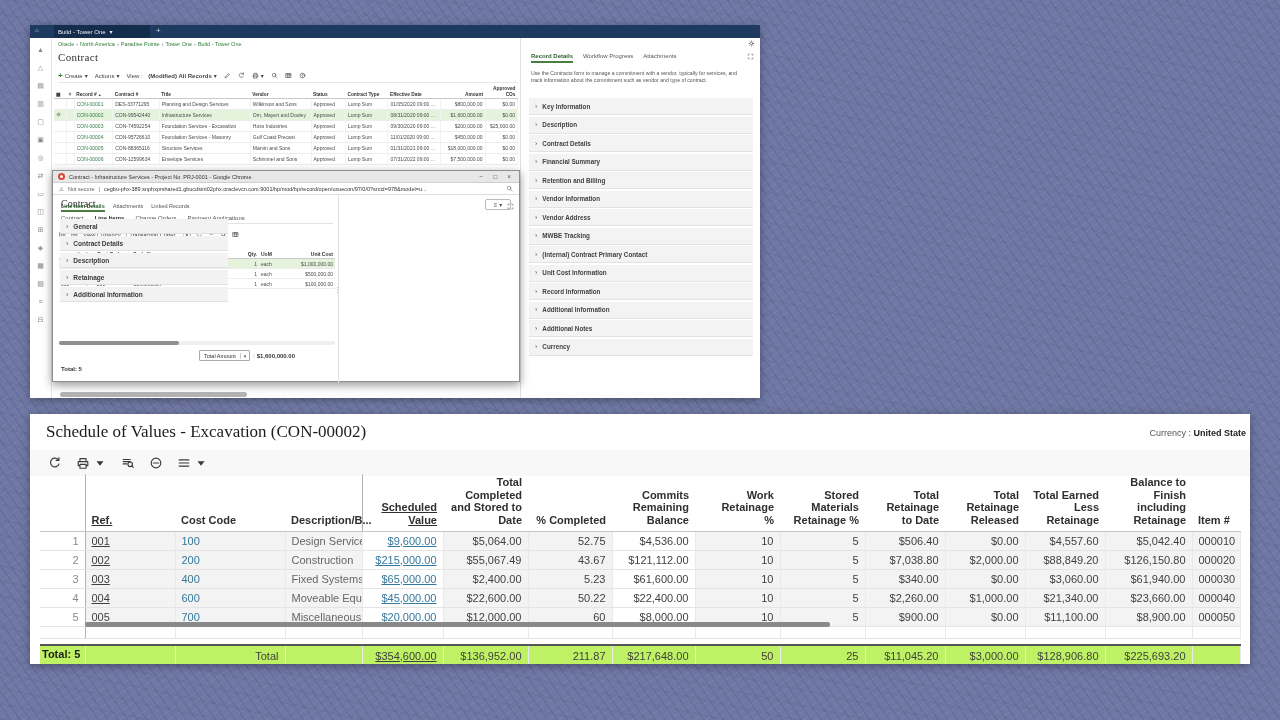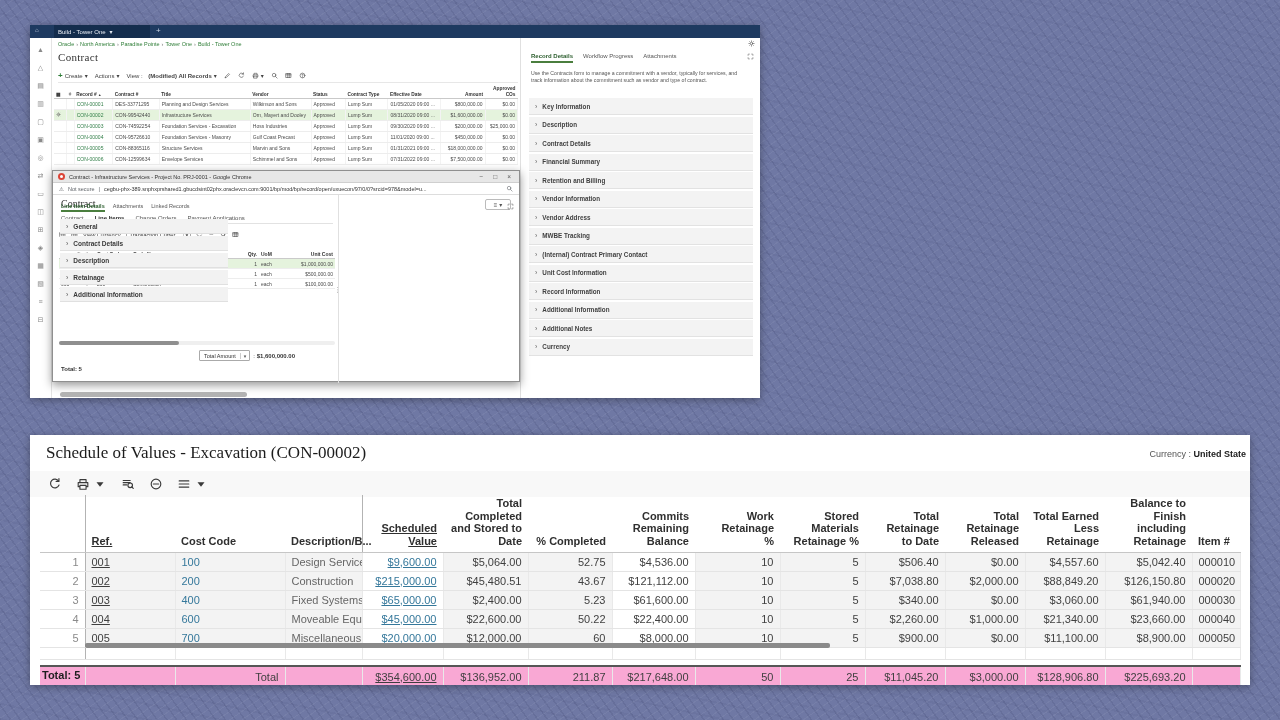--- a/index.html
+++ b/index.html
@@ -88,40 +88,40 @@
   .acc2{height:15px;background:#f2f2f2;border-bottom:1px solid #e0e0e0;display:flex;align-items:center;gap:5px;padding:0 6px;}
   .acc2 .chev{color:#555;font-size:7px;}
   .acc2 .lbl{font-size:6.5px;font-weight:700;color:#3a3a3a;}
   #pp-split{left:281px;top:115px;color:#999;font-size:7px;}
   #page-hscroll{left:30px;top:367px;width:187px;height:5px;background:#b2b2b2;border-radius:3px;}
 
   
   #execution-chip{left:1027px;top:29px;width:144px;height:46px;background:#dde4ec;border:2px solid #1c1f26;border-radius:9px;display:flex;align-items:center;justify-content:center;font-size:21px;color:#0d0d0d;box-shadow:3px 4px 5px rgba(0,0,0,.35);}
 
   
-  #sov-card{left:30px;top:435px;width:1220px;height:250px;background:#fff;box-shadow:0 2px 8px rgba(0,0,0,.35);overflow:hidden;}
+  #sov-card{left:30px;top:414px;width:1220px;height:250px;background:#fff;box-shadow:0 2px 8px rgba(0,0,0,.35);overflow:hidden;}
   #sov-title{left:16px;top:8px;font-family:"Liberation Serif",serif;font-size:17px;color:#1c1c1c;}
   #sov-currency{right:4px;top:14px;font-size:9px;color:#555;white-space:nowrap;}
   #sov-currency b{color:#222;}
   #sov-toolbar{left:0;top:36px;width:1220px;height:26px;background:#f8f8f8;display:flex;align-items:center;gap:14px;padding:0 18px;color:#3a3a3a;}
   #sov-toolbar .grp{display:flex;align-items:center;gap:3px;}
   #sov-table-wrap{left:10px;top:60px;width:1202px;}
   #sov-table{border-collapse:collapse;table-layout:fixed;width:1200px;}
   #sov-table th{white-space:pre-line;font-weight:700;color:#2f2f2f;font-size:11px;line-height:1.15;padding:2px 6px 4px;vertical-align:bottom;border-bottom:1px solid #c6c6c6;text-align:right;}
   #sov-table th.l{text-align:left;}
   #sov-table td{font-size:11px;padding:0 6px;height:19px;border-bottom:1px solid #e4e4e4;border-right:1px solid #e9e9e9;white-space:nowrap;overflow:hidden;color:#3f3f3f;text-align:right;}
   #sov-table td.l{text-align:left;}
   #sov-table td.gray{background:#f3f3f3;}
   #sov-table td.link{color:#35789b;}
   #sov-table td.rn{color:#8a8a8a;border-right:none;}
   #sov-table td.desc{color:#666;}
   .heavy-left{border-left:1px solid #b3b3b3;text-decoration:underline;}
   #sov-table tr.emptyrow td{height:12px;background:#fff;}
   #sov-table tr.scrollgap td{height:7px;border:none;}
-  #sov-table tr.total td{background:#f9a8d4;border-top:2px solid #565656;border-bottom:1px solid #d9d9d9;height:21px;}
+  #sov-table tr.total td{background:#bef264;border-top:2px solid #565656;border-bottom:1px solid #d9d9d9;height:21px;}
   #sov-scroll{left:55px;top:208px;width:745px;height:5px;background:#8a8a8a;border-radius:2px;}
   #sov-count{left:12px;top:234px;font-size:11px;font-weight:700;color:#1e1e1e;}
 </style>
 </head>
 <body>
 
 <div id="stage">
 
   <div id="app-card" class="abs">
     <div id="app-navbar" class="abs">
@@ -703,21 +703,21 @@
               <td class="gray">$4,557.60</td>
               <td class="gray">$5,042.40</td>
               <td class="l gray">000010</td>
             </tr>
             <tr>
               <td class="rn">2</td>
               <td class="l gray heavy-left">002</td>
               <td class="l gray link">200</td>
               <td class="l gray desc">Construction</td>
               <td class="heavy-left link">$215,000.00</td>
-              <td class="gray">$45,480.51</td>
+              <td class="gray">$55,067.49</td>
               <td class="gray">43.67</td>
               <td>$121,112.00</td>
               <td class="gray">10</td>
               <td class="gray">5</td>
               <td class="gray">$7,038.80</td>
               <td class="gray">$2,000.00</td>
               <td class="gray">$88,849.20</td>
               <td class="gray">$126,150.80</td>
               <td class="l gray">000020</td>
             </tr>

